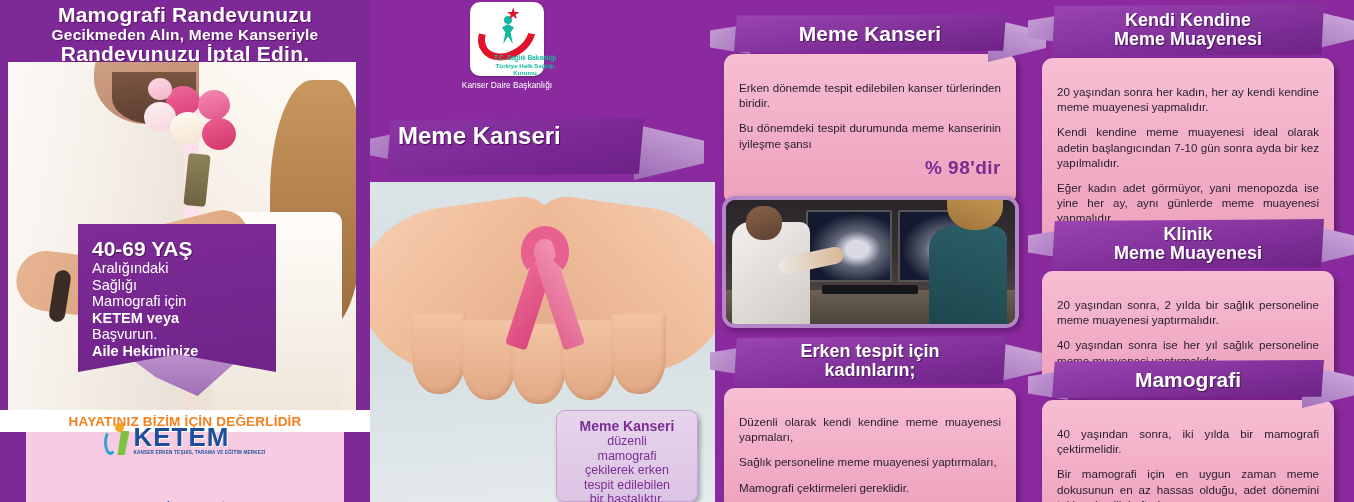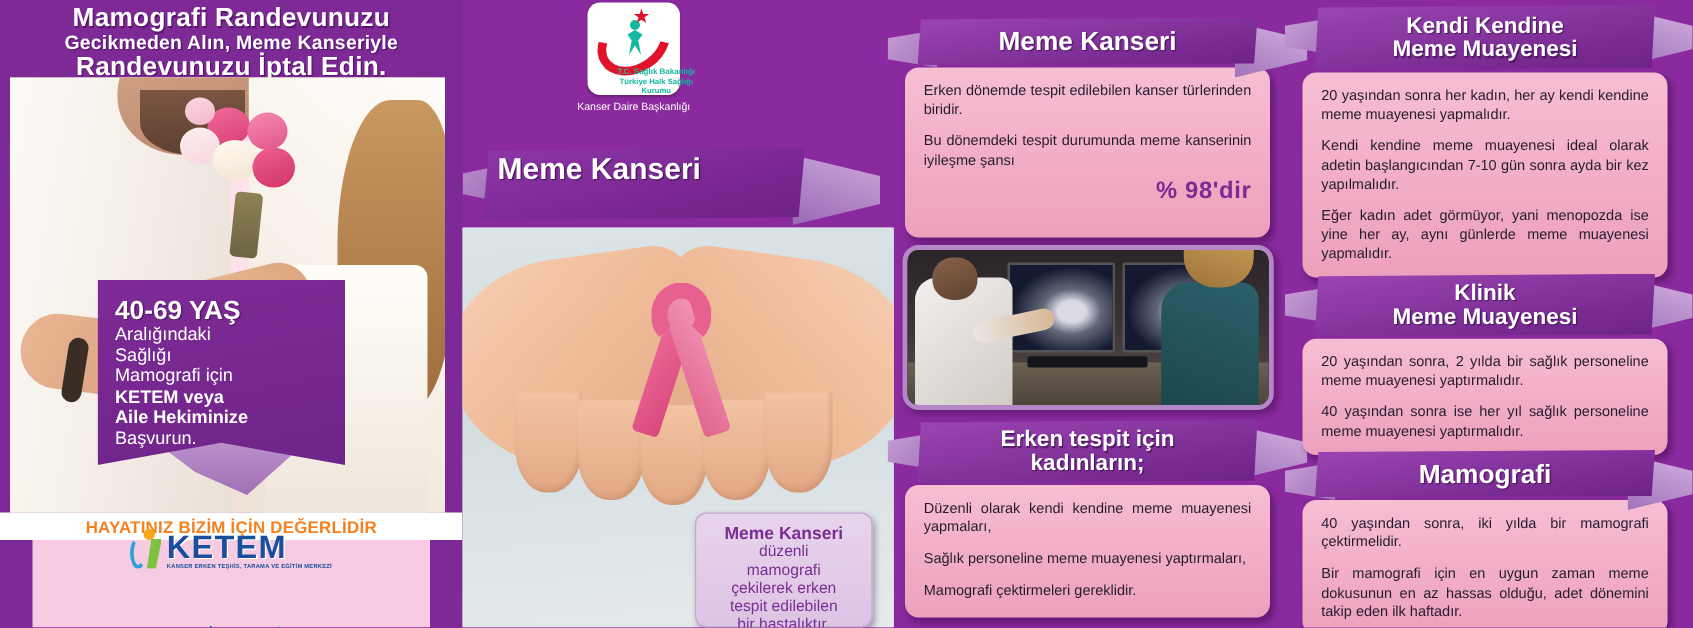--- a/index.html
+++ b/index.html
@@ -173,21 +173,21 @@
   .rh-body { position:absolute; left:10px; top:0; right:10px; height:38px;
     background:linear-gradient(170deg,#9b45b3 0%,#82form 1%,#7a2793 70%,#6d2186 100%);
     clip-path:polygon(1% 4%, 100% 0, 99% 97%, 0 100%);
     display:flex; align-items:center; justify-content:center;
     box-shadow:2px 2px 4px rgba(40,0,50,.35); }
   .rh-body span { color:#fff; font-weight:bold; text-shadow:1px 1px 1px rgba(25,0,35,.55);
     line-height:19px; text-align:center; }
   .card .body {
     background:linear-gradient(180deg,#f7bed3 0%,#f2adc6 55%,#eda0bc 100%);
     border-radius:11px; box-shadow:3px 4px 6px rgba(40,0,50,.4);
-    padding:11px 15px; color:#241c2e;
+    padding:26px 15px; color:#241c2e;
   }
   .card .body p { font-size:11.6px; line-height:15.2px; text-align:justify; margin-bottom:10px; }
   .card .body p:last-child { margin-bottom:0; }
   .hl98 { display:block; text-align:right; color:#7a2c93; font-size:19px;
      font-weight:bold; margin-top:6px; letter-spacing:.5px; }
 
   .photo-card { position:absolute; left:722px; top:196px; width:297px; height:132px;
     border:4px solid #b487c9; border-radius:13px; overflow:hidden;
     box-shadow:3px 3px 6px rgba(40,0,50,.4); background:#1a1a1f; }
   .pc-bg { position:absolute; inset:0; background:linear-gradient(180deg,#2a2529 0%,#3b3336 50%,#5b5149 100%); }
@@ -251,22 +251,22 @@
     </div>
 
     <div class="callout-wrap">
       <div class="callout-tail"></div>
       <div class="callout">
         <div class="c-big">40-69 YAŞ</div>
         <div class="c-line">Aralığındaki</div>
         <div class="c-line">Sağlığı</div>
         <div class="c-line">Mamografi için</div>
         <div class="c-line b">KETEM veya</div>
+        <div class="c-line">Başvurun.</div>
         <div class="c-line b">Aile Hekiminize</div>
-        <div class="c-line">Başvurun.</div>
       </div>
     </div>
 
     <div class="tagline-bar">
       <span>HAYATINIZ BİZİM İÇİN DEĞERLİDİR</span>
     </div>
 
     <div class="ketem-area">
       <div class="ketem-logo">
         <div class="ket-fig">

